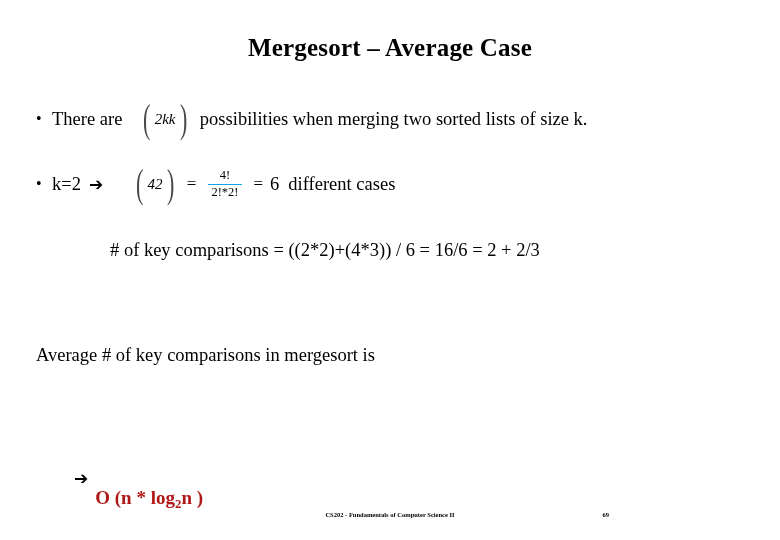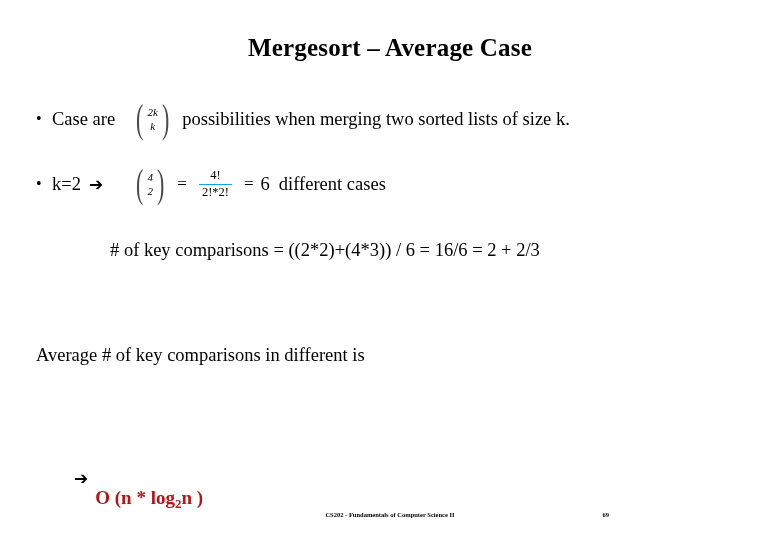--- a/index.html
+++ b/index.html
@@ -59,23 +59,23 @@
   .binom .paren {
     font-style: normal;
     font-size: 40px;
     line-height: 0.82;
     transform: scaleX(0.55);
     display: inline-block;
     color: #4a4a4a;
   }
   .binom .stack {
     display: inline-flex;
-    flex-direction: column;
-    align-items: center;
-    font-size: 11px;
+    flex-direction: row;
+    align-items: center;
+    font-size: 15px;
     line-height: 1.35;
     padding: 0 1px;
   }
   #binom-2k { margin: 0 10px 0 18px; }
   #binom-4  { margin: 0 6px 0 30px; }
 
   
   .fraction {
     display: inline-flex;
     flex-direction: column;
@@ -159,21 +159,21 @@
 </style>
 </head>
 <body>
 
 <div id="slide">
 
   <div class="slide-title">Mergesort – Average Case</div>
 
   <div class="bullet-row" id="bullet-1">
     <span class="bullet-dot">•</span>
-    <span class="bullet-text">Case are</span>
+    <span class="bullet-text">There are</span>
     <span class="binom" id="binom-2k">
       <span class="paren">(</span>
       <span class="stack">
         <span>2k</span>
         <span>k</span>
       </span>
       <span class="paren">)</span>
     </span>
     <span class="bullet-text">possibilities when merging two sorted lists of size k.</span>
   </div>
@@ -195,21 +195,21 @@
       <span class="num">4!</span>
       <span class="den">2!*2!</span>
     </span>
     <span class="eq-sign">=</span>
     <span class="bullet-text" style="padding-left:3px;">6</span>
     <span class="bullet-text" style="padding-left:9px;">different cases</span>
   </div>
 
   <div class="text-line" id="line-comparisons"># of key comparisons = ((2*2)+(4*3)) / 6 =  16/6  =  2 + 2/3</div>
 
-  <div class="text-line" id="line-average">Average # of key comparisons in different is</div>
+  <div class="text-line" id="line-average">Average # of key comparisons in mergesort is</div>
 
 
   <div id="line-conclusion">
     <span class="arrow">➔</span>
     <span id="conclusion-text" style="color: rgb(176, 24, 24); margin-top: 41px;"><span>O (n  * log</span><sub>2</sub><span>n )</span></span>
   </div>
 
   <div class="footer-text">CS202 - Fundamentals of Computer Science II</div>
   <div class="page-number">69</div>
 

